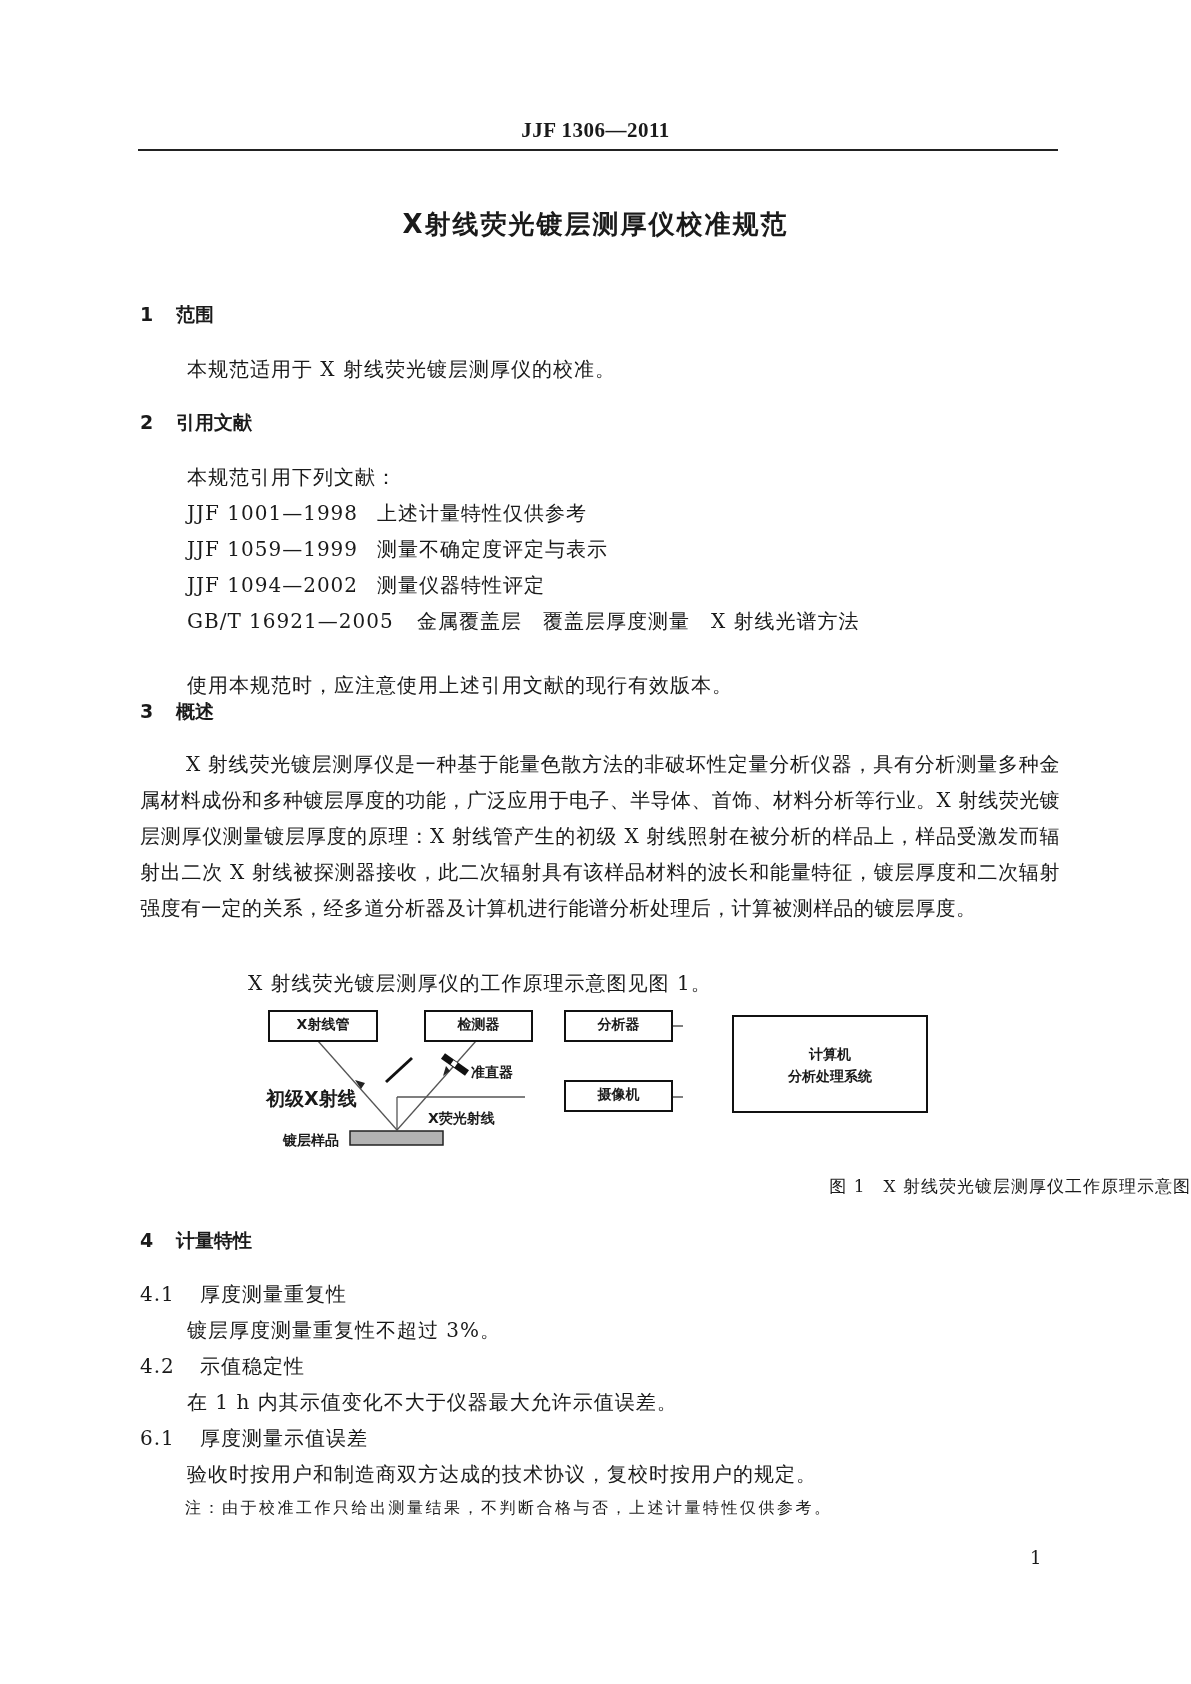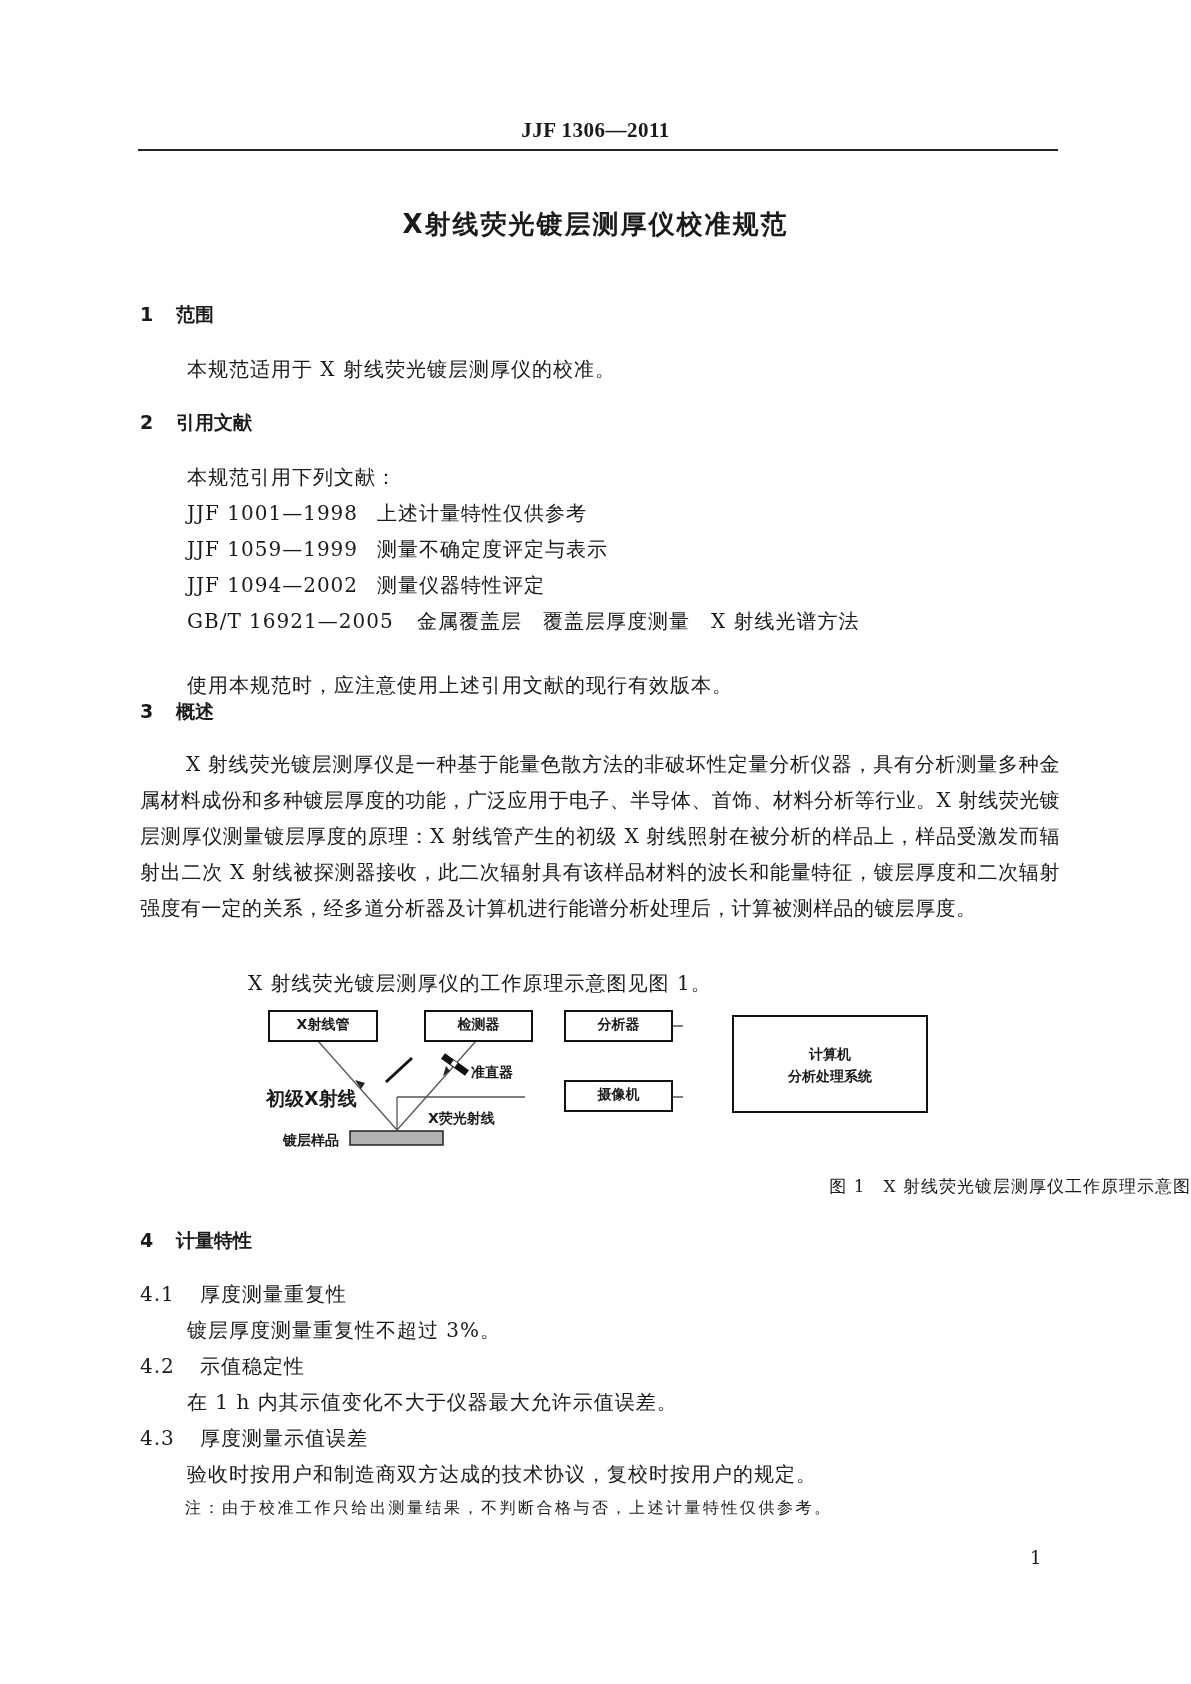--- a/index.html
+++ b/index.html
@@ -110,19 +110,19 @@
   <span style="display:inline-block; width:60px;">4.1</span><span>厚度测量重复性</span>
 </div>
 <div class="abs p" style="left:187px; top:1317px;">镀层厚度测量重复性不超过 3%。</div>
 
 <div class="abs p" style="left:140px; top:1353px;">
   <span style="display:inline-block; width:60px;">4.2</span><span>示值稳定性</span>
 </div>
 <div class="abs p" style="left:187px; top:1389px;">在 1 h 内其示值变化不大于仪器最大允许示值误差。</div>
 
 <div class="abs p" style="left:140px; top:1425px;">
-  <span style="display:inline-block; width:60px;">4.3</span><span>厚度测量示值误差</span>
+  <span style="display:inline-block; width:60px;">6.1</span><span>厚度测量示值误差</span>
 </div>
 <div class="abs p" style="left:187px; top:1461px;">验收时按用户和制造商双方达成的技术协议，复校时按用户的规定。</div>
 
 <div class="abs note" style="left:185px; top:1498px;">注：由于校准工作只给出测量结果，不判断合格与否，上述计量特性仅供参考。</div>
 
 <div class="abs pg">1</div>
 
 </body></html>

